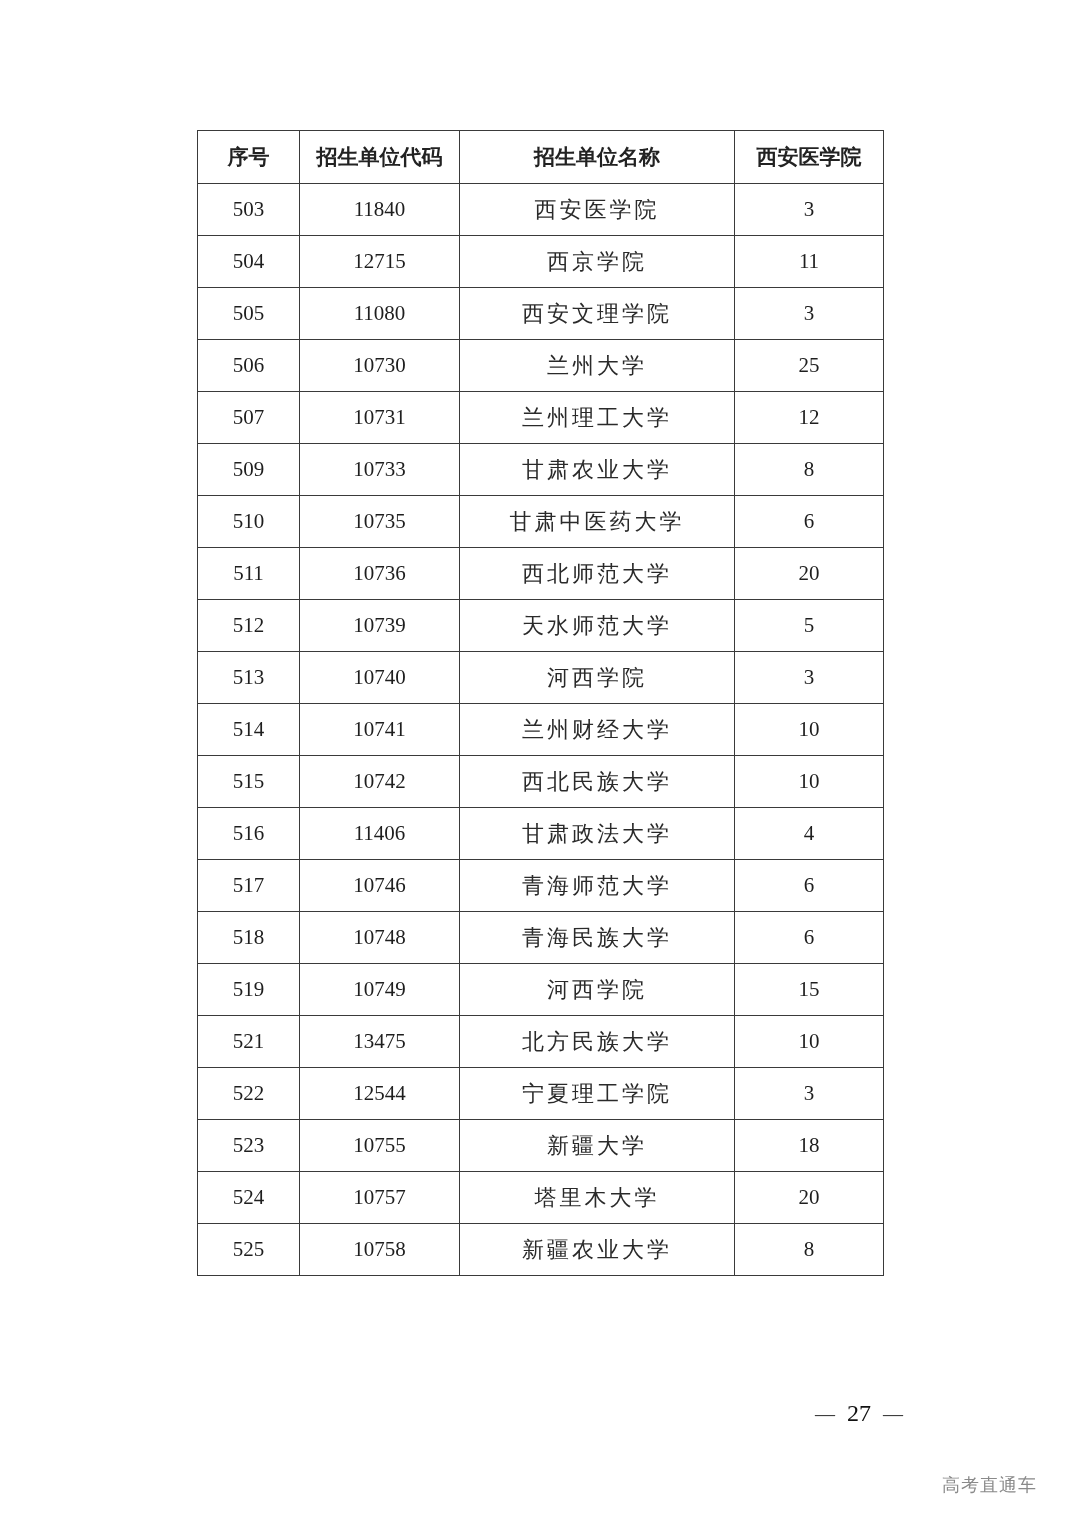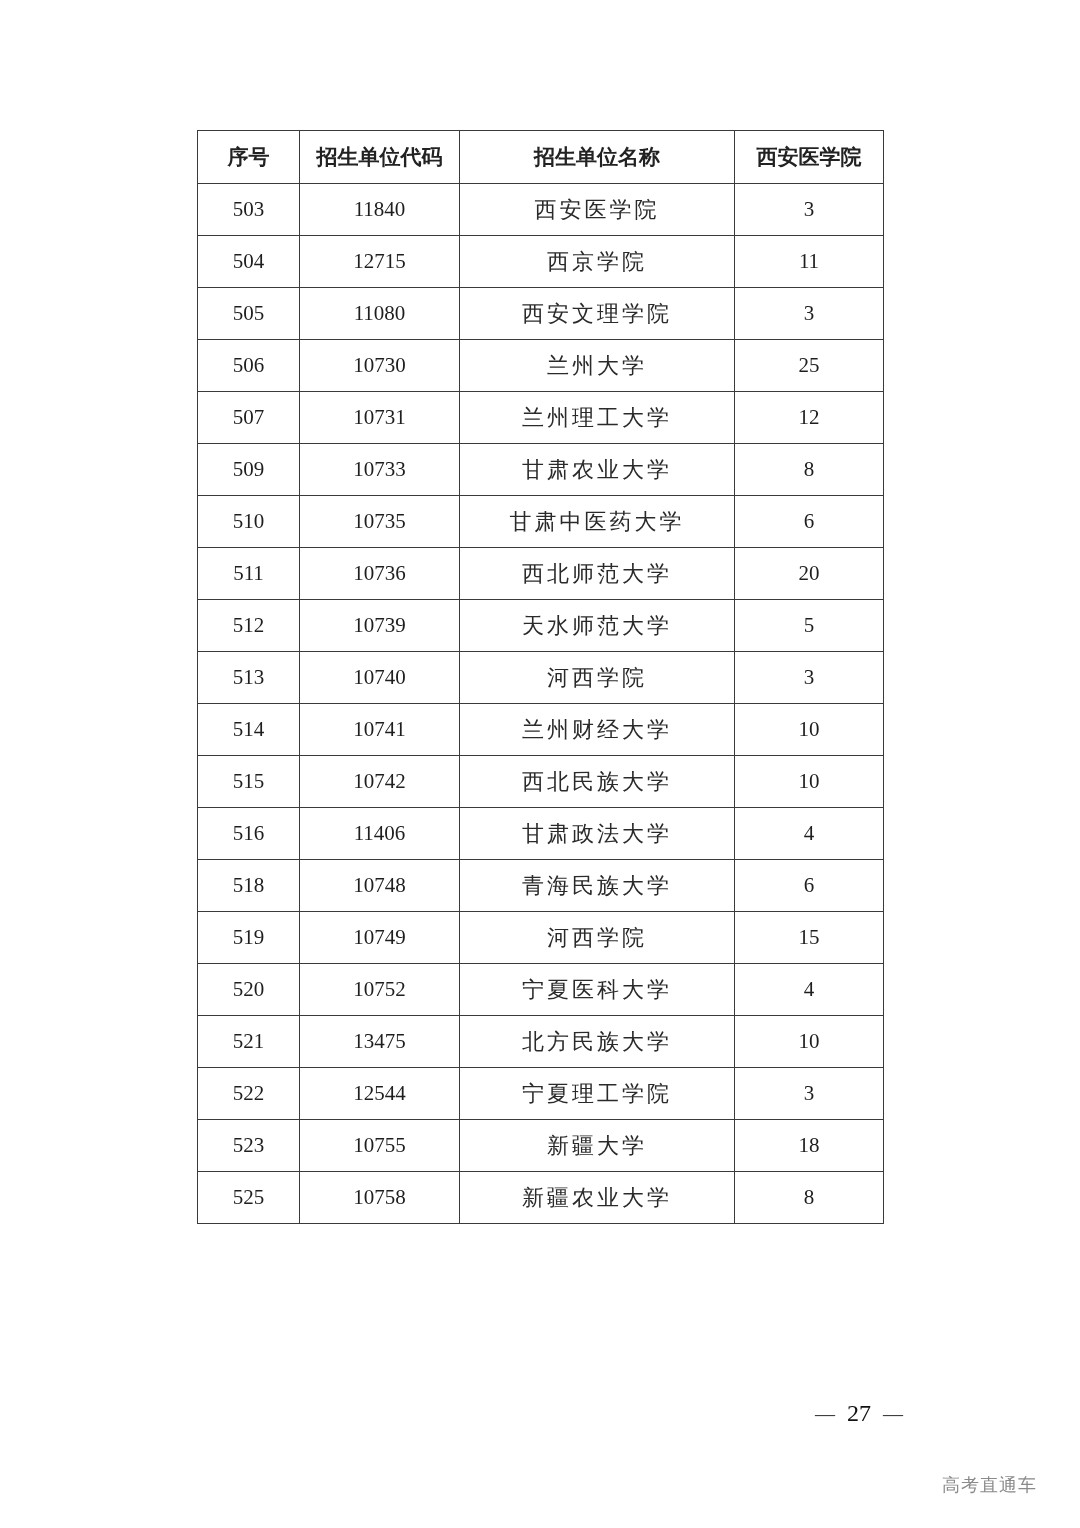--- a/index.html
+++ b/index.html
@@ -165,56 +165,62 @@
         <td class="name-cell">西北民族大学</td>
         <td>10</td>
       </tr>
       <tr>
         <td>516</td>
         <td>11406</td>
         <td class="name-cell">甘肃政法大学</td>
         <td>4</td>
       </tr>
       <tr>
+        <td>517</td>
+        <td>10746</td>
+        <td class="name-cell">青海师范大学</td>
+        <td>6</td>
+      </tr>
+      <tr>
         <td>518</td>
         <td>10748</td>
         <td class="name-cell">青海民族大学</td>
         <td>6</td>
       </tr>
       <tr>
         <td>519</td>
         <td>10749</td>
         <td class="name-cell">河西学院</td>
         <td>15</td>
       </tr>
       <tr>
-        <td>520</td>
-        <td>10752</td>
-        <td class="name-cell">宁夏医科大学</td>
-        <td>4</td>
-      </tr>
-      <tr>
         <td>521</td>
         <td>13475</td>
         <td class="name-cell">北方民族大学</td>
         <td>10</td>
       </tr>
       <tr>
         <td>522</td>
         <td>12544</td>
         <td class="name-cell">宁夏理工学院</td>
         <td>3</td>
       </tr>
       <tr>
         <td>523</td>
         <td>10755</td>
         <td class="name-cell">新疆大学</td>
         <td>18</td>
       </tr>
       <tr>
+        <td>524</td>
+        <td>10757</td>
+        <td class="name-cell">塔里木大学</td>
+        <td>20</td>
+      </tr>
+      <tr>
         <td>525</td>
         <td>10758</td>
         <td class="name-cell">新疆农业大学</td>
         <td>8</td>
       </tr>
     </tbody>
 </table>
 
 <div class="page-number"><span class="dash">—</span>  <span>27</span>  <span class="dash">—</span></div>
 

